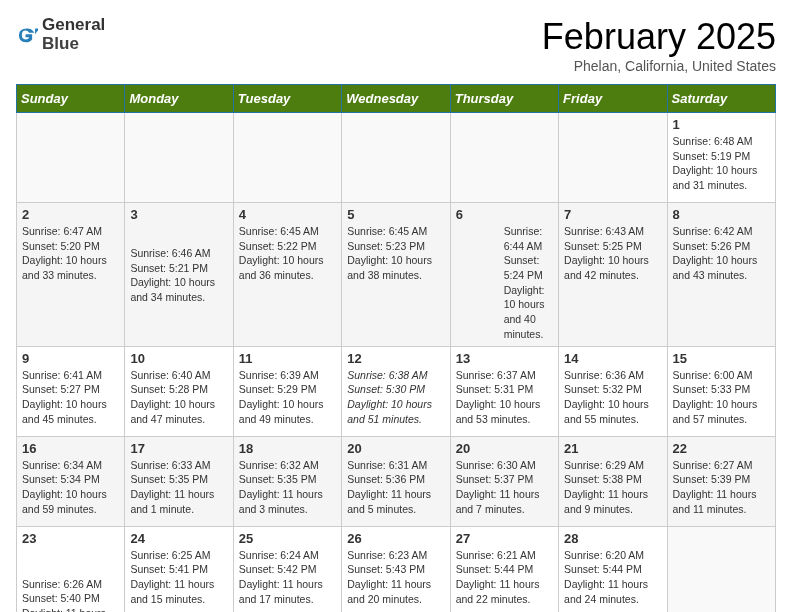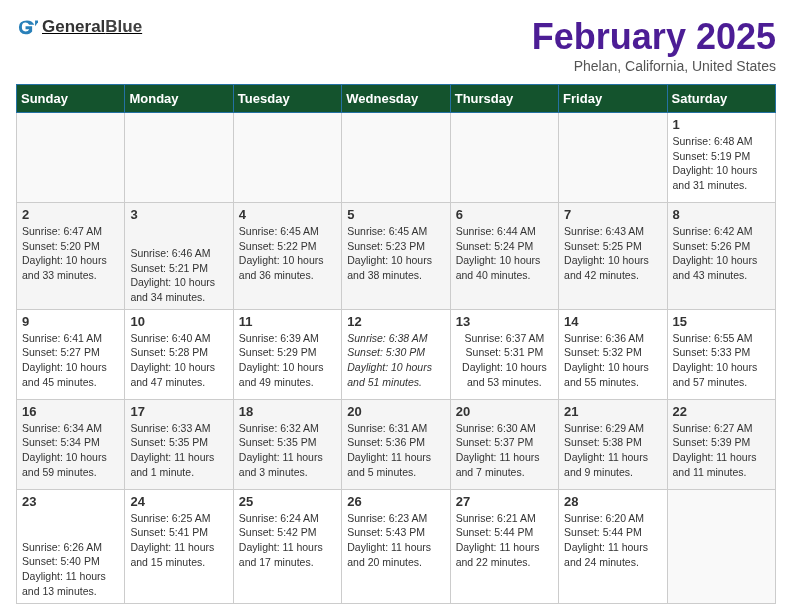--- a/index.html
+++ b/index.html
@@ -16,52 +16,53 @@
       justify-content: space-between;
       margin-bottom: 10px;
     }
     .logo {
       display: flex;
       align-items: center;
       gap: 4px;
     }
     .logo-text {
       display: flex;
+      flex-direction: column;
       line-height: 1.1;
-      text-decoration: underline;
     }
     .logo-icon {
       width: 22px;
       height: 22px;
     }
     .title-block {
       text-align: right;
     }
     .month-title {
       font-size: 36px;
-      font-weight: bold;
-      color: #4c1d95;
+      font-weight: normal;
+      color: #000000;
     }
     .location-subtitle {
       font-size: 14px;
       color: #555;
     }
     .calendar {
       width: 100%;
       border-collapse: collapse;
       border: 1px solid #ccc;
     }
     .calendar th {
-      background: #14532d;
+      background: #4d7c0f;
       color: #fff;
       font-size: 13px;
       font-weight: bold;
       padding: 6px 4px;
       text-align: left;
       border: 1px solid #2471a3;
+      font-style: italic;
     }
     .calendar td {
       border: 1px solid #ccc;
       vertical-align: top;
       padding: 4px 5px;
       width: 107px;
       height: 90px;
       background: #fff;
     }
     .calendar td.empty {
@@ -152,21 +153,21 @@
 Daylight: 10 hours and 36 minutes.</div>
         </td>
         <td>
           <div class="day-number">5</div>
           <div class="day-info" style="white-space: pre-line;">Sunrise: 6:45 AM
 Sunset: 5:23 PM
 Daylight: 10 hours and 38 minutes.</div>
         </td>
         <td>
           <div class="day-number">6</div>
-          <div class="day-info" style="white-space: pre-line;">Sunrise: 6:44 AM
+          <div class="day-info" style="white-space: pre-line; margin-left: 48px;">Sunrise: 6:44 AM
 Sunset: 5:24 PM
 Daylight: 10 hours and 40 minutes.</div>
         </td>
         <td>
           <div class="day-number">7</div>
           <div class="day-info" style="white-space: pre-line;">Sunrise: 6:43 AM
 Sunset: 5:25 PM
 Daylight: 10 hours and 42 minutes.</div>
         </td>
         <td>
@@ -196,33 +197,33 @@
 Daylight: 10 hours and 49 minutes.</div>
         </td>
         <td>
           <div class="day-number">12</div>
           <div class="day-info" style="white-space: pre-line; font-style: italic;">Sunrise: 6:38 AM
 Sunset: 5:30 PM
 Daylight: 10 hours and 51 minutes.</div>
         </td>
         <td>
           <div class="day-number">13</div>
-          <div class="day-info" style="white-space: pre-line; text-align: center;">Sunrise: 6:37 AM
+          <div class="day-info" style="white-space: pre-line;">Sunrise: 6:37 AM
 Sunset: 5:31 PM
 Daylight: 10 hours and 53 minutes.</div>
         </td>
         <td>
           <div class="day-number">14</div>
           <div class="day-info" style="white-space: pre-line;">Sunrise: 6:36 AM
 Sunset: 5:32 PM
 Daylight: 10 hours and 55 minutes.</div>
         </td>
         <td>
           <div class="day-number">15</div>
-          <div class="day-info" style="white-space: pre-line;">Sunrise: 6:55 AM
+          <div class="day-info" style="white-space: pre-line;">Sunrise: 6:00 AM
 Sunset: 5:33 PM
 Daylight: 10 hours and 57 minutes.</div>
         </td>
       </tr>
       <tr>
         <td>
           <div class="day-number">16</div>
           <div class="day-info" style="white-space: pre-line;">Sunrise: 6:34 AM
 Sunset: 5:34 PM
 Daylight: 10 hours and 59 minutes.</div>

